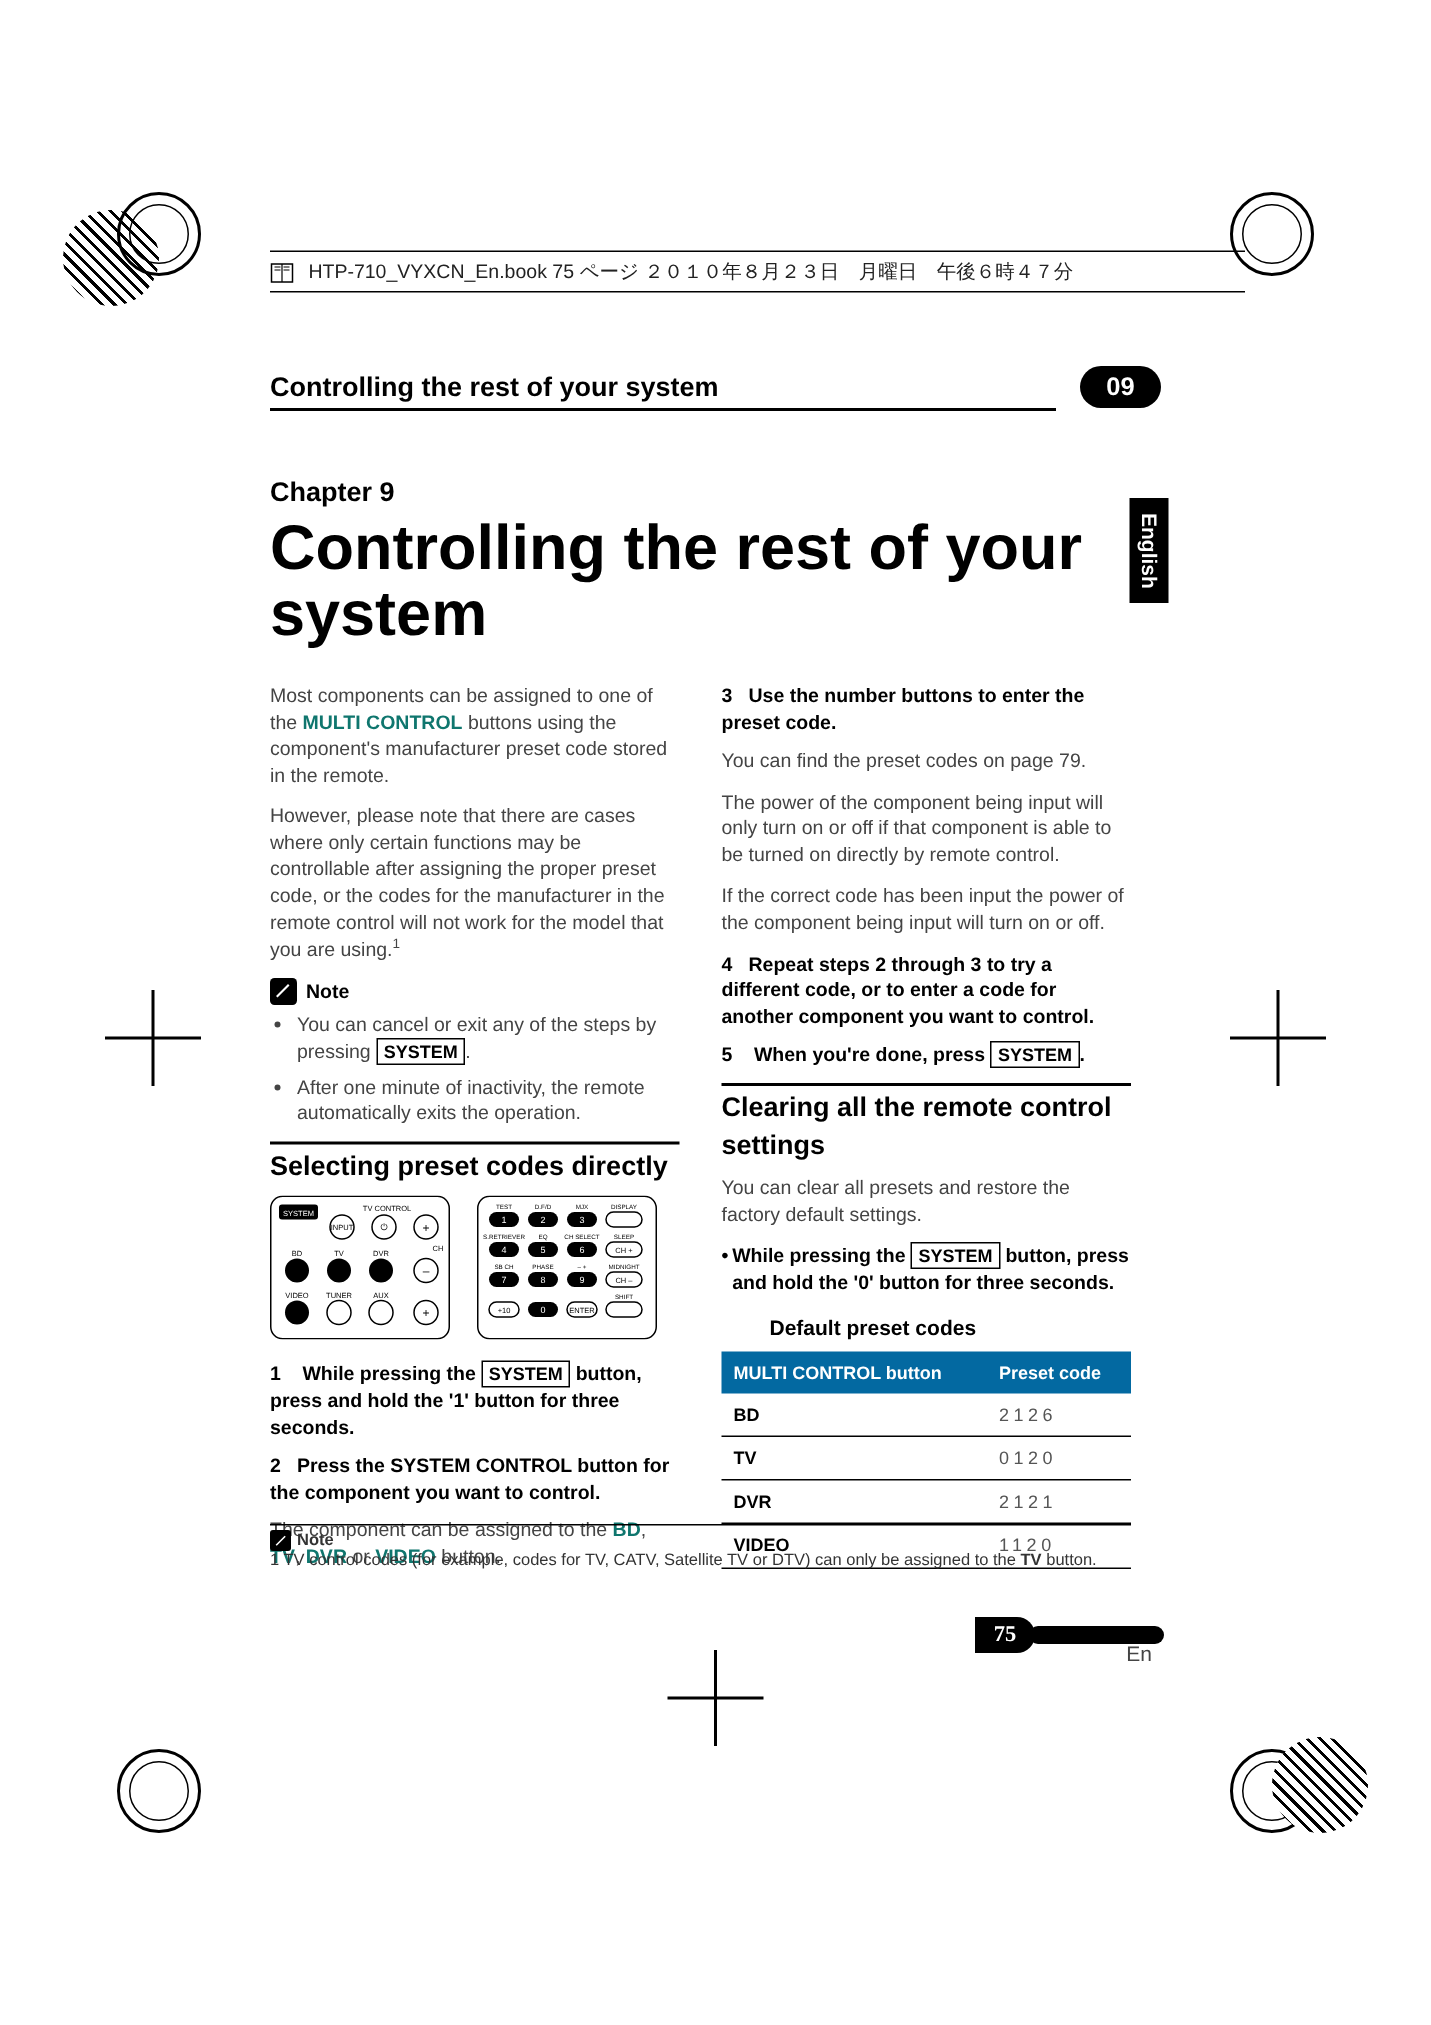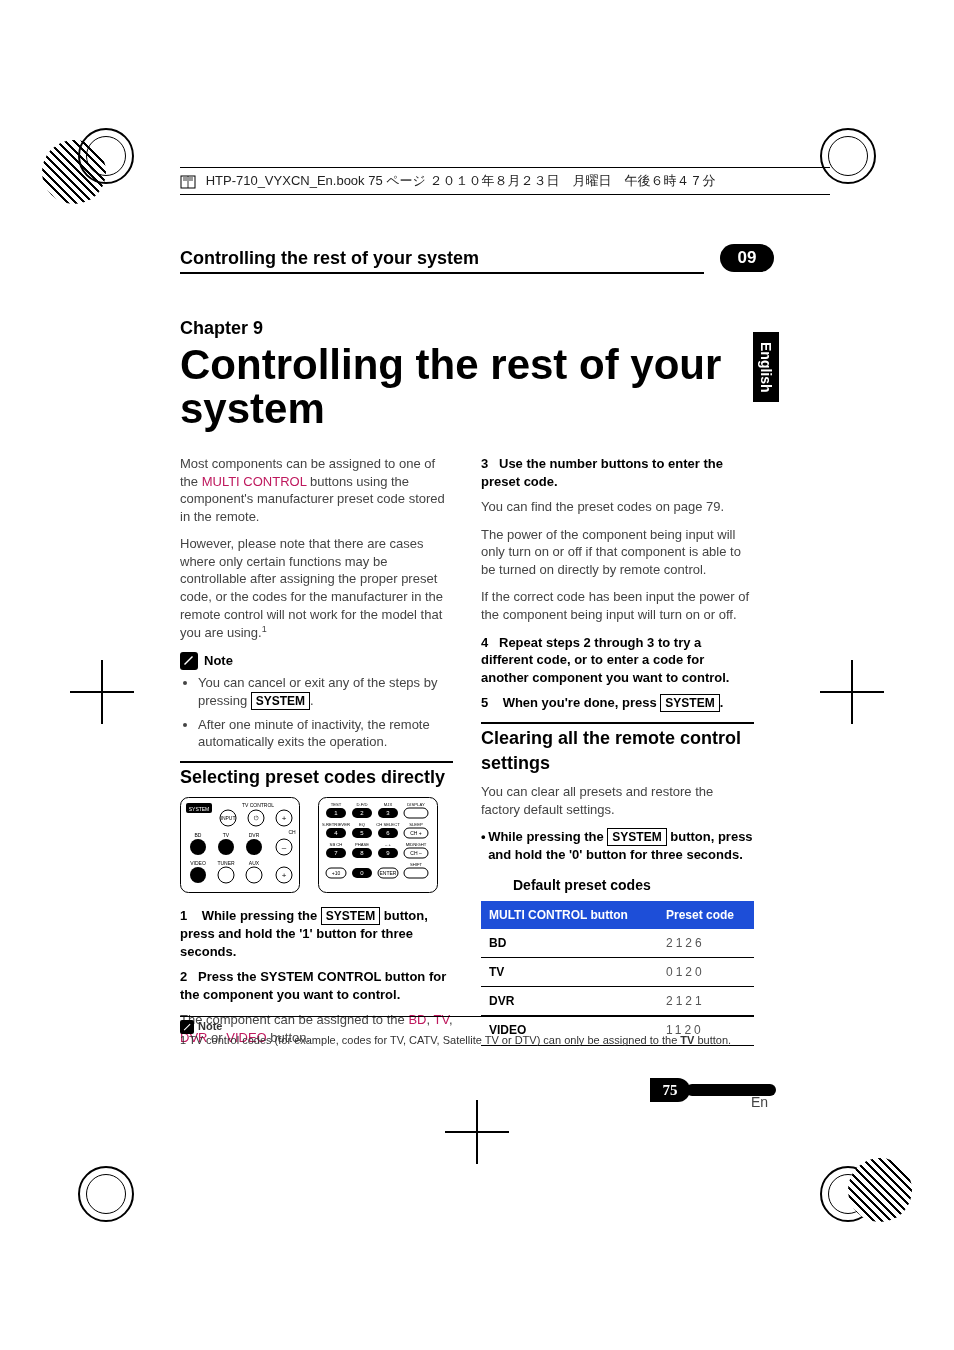--- a/index.html
+++ b/index.html
@@ -47,40 +47,40 @@
   .chapter-title { font-size: 42px; font-weight: 900; line-height: 1.05; margin-bottom: 24px; }
 
   .cols { display:flex; gap: 28px; }
   .col { flex:1; min-width:0; font-size: 13px; line-height: 1.35; }
 
   .h2 { font-size: 18px; font-weight: 900; border-top: 2px solid #000; padding-top: 2px; margin-top: 10px; margin-bottom: 8px; }
   .h2.first { margin-top: 0; }
   .h3 { font-size: 14px; font-weight: bold; margin: 12px 0 6px; padding-left: 32px; }
 
   .para { color:#444; margin-bottom: 10px; }
-  .para b, .strong { color:#be185d; font-weight:normal; }
+  .para b, .strong { color:#0f766e; font-weight:bold; }
   .sup { font-size: 9px; vertical-align: super; }
 
   .note-head { display:flex; align-items:center; gap:6px; font-weight:bold; margin:10px 0 4px; }
   .note-icon { width:18px; height:18px; background:#000; border-radius:3px; display:flex; align-items:center; justify-content:center; }
   .note-icon svg { fill:#fff; }
   ul.bullets { list-style: disc; padding-left: 18px; color:#444; }
   ul.bullets li { margin-bottom:6px; }
 
   .keycap { display:inline-block; border:1.5px solid #000; padding:0 4px; font-weight:bold; font-size:12px; color:#000; background:#fff; }
 
   .step { margin-bottom:8px; color:#000; font-weight:bold; }
   .step .num { display:inline-block; width:18px; }
   .step-body { color:#444; font-weight:normal; }
 
   .remote-figs { display:flex; gap:18px; margin: 8px 0 14px; }
   .remote-figs svg { display:block; }
 
   table.codes { width:100%; border-collapse: collapse; margin-top:4px; }
-  table.codes th { background:#1d4ed8; color:#fff; text-align:left; padding:6px 8px; font-size:12px; }
+  table.codes th { background:#0369a1; color:#fff; text-align:left; padding:6px 8px; font-size:12px; }
   table.codes td { border-bottom:1px solid #000; padding:6px 8px; font-size:12px; }
   table.codes td:first-child { font-weight:bold; }
   table.codes td:last-child { color:#555; letter-spacing:3px; }
 
   .footnote-sep { position:absolute; left:180px; right:200px; top:1016px; height:1px; background:#000; }
   .footnote { position:absolute; left:180px; right:200px; top:1020px; font-size:11px; color:#333; }
   .footnote .note-icon-sm { width:14px; height:14px; background:#000; border-radius:2px; display:inline-flex; align-items:center; justify-content:center; margin-right:4px; vertical-align:middle;}
   .footnote .note-icon-sm svg { fill:#fff; }
 
   .page-num { position:absolute; right:178px; bottom:248px; display:flex; align-items:center;font-family:Liberation Serif, serif; }

